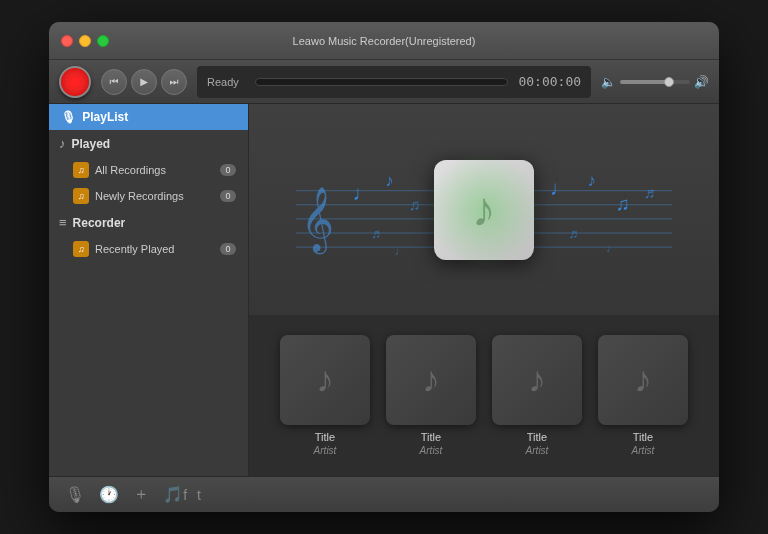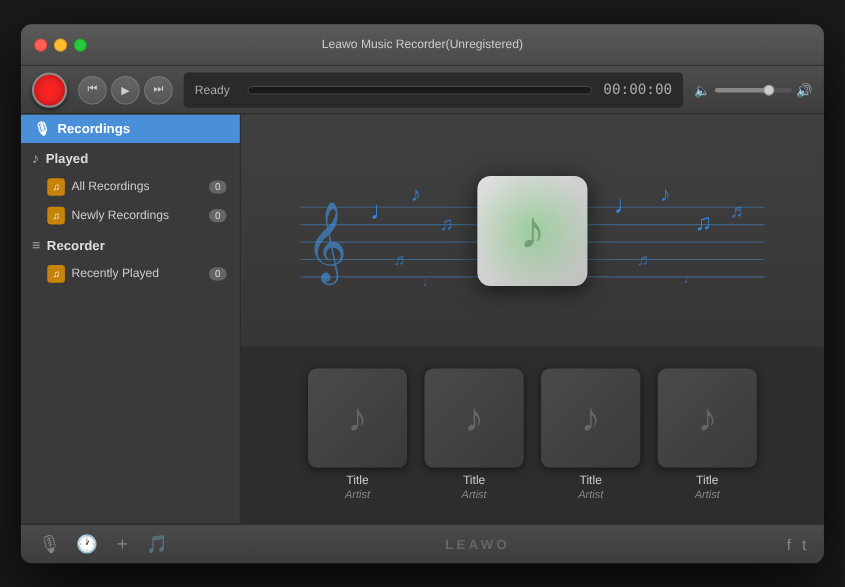--- a/index.html
+++ b/index.html
@@ -6,21 +6,21 @@
     body {
       width: 768px;
       height: 534px;
       background: #1a1a1a;
       display: flex;
       align-items: center;
       justify-content: center;
       font-family: -apple-system, BlinkMacSystemFont, 'Helvetica Neue', Arial, sans-serif;
     }
     .app-window {
-      width: 730px;
+      width: 670px;
       height: 490px;
       background: #3a3a3a;
       border-radius: 10px;
       overflow: hidden;
       box-shadow: 0 20px 60px rgba(0,0,0,0.8);
       display: flex;
       flex-direction: column;
     }
     
     .title-bar {
@@ -403,21 +403,21 @@
       </div>
       <span class="volume-icon">🔊</span>
     </div>
   </div>
 
   <div class="main-content">
 
     <div class="sidebar">
       <div class="recording-header">
         <span>🎙</span>
-        <span>Recordings</span>
+        <span>PlayList</span>
       </div>
       <div class="sidebar-section-header">
         <span class="icon">♪</span>
         <span>Played</span>
       </div>
       <div class="sidebar-item">
         <div class="item-icon">♫</div>
         <span>All Recordings</span>
         <span class="badge">0</span>
       </div>
@@ -502,19 +502,18 @@
     </div>
   </div>
 
   <div class="bottom-bar">
     <div class="bottom-icons">
       <span class="bottom-icon">🎙</span>
       <span class="bottom-icon">🕐</span>
       <span class="bottom-icon">＋</span>
       <span class="bottom-icon">🎵</span>
     </div>
-    <div class="bottom-brand">LEAWO</div>
     <div class="social-icons">
       <span class="social-icon">f</span>
       <span class="social-icon">t</span>
     </div>
   </div>
 </div>
 
 </body></html>

